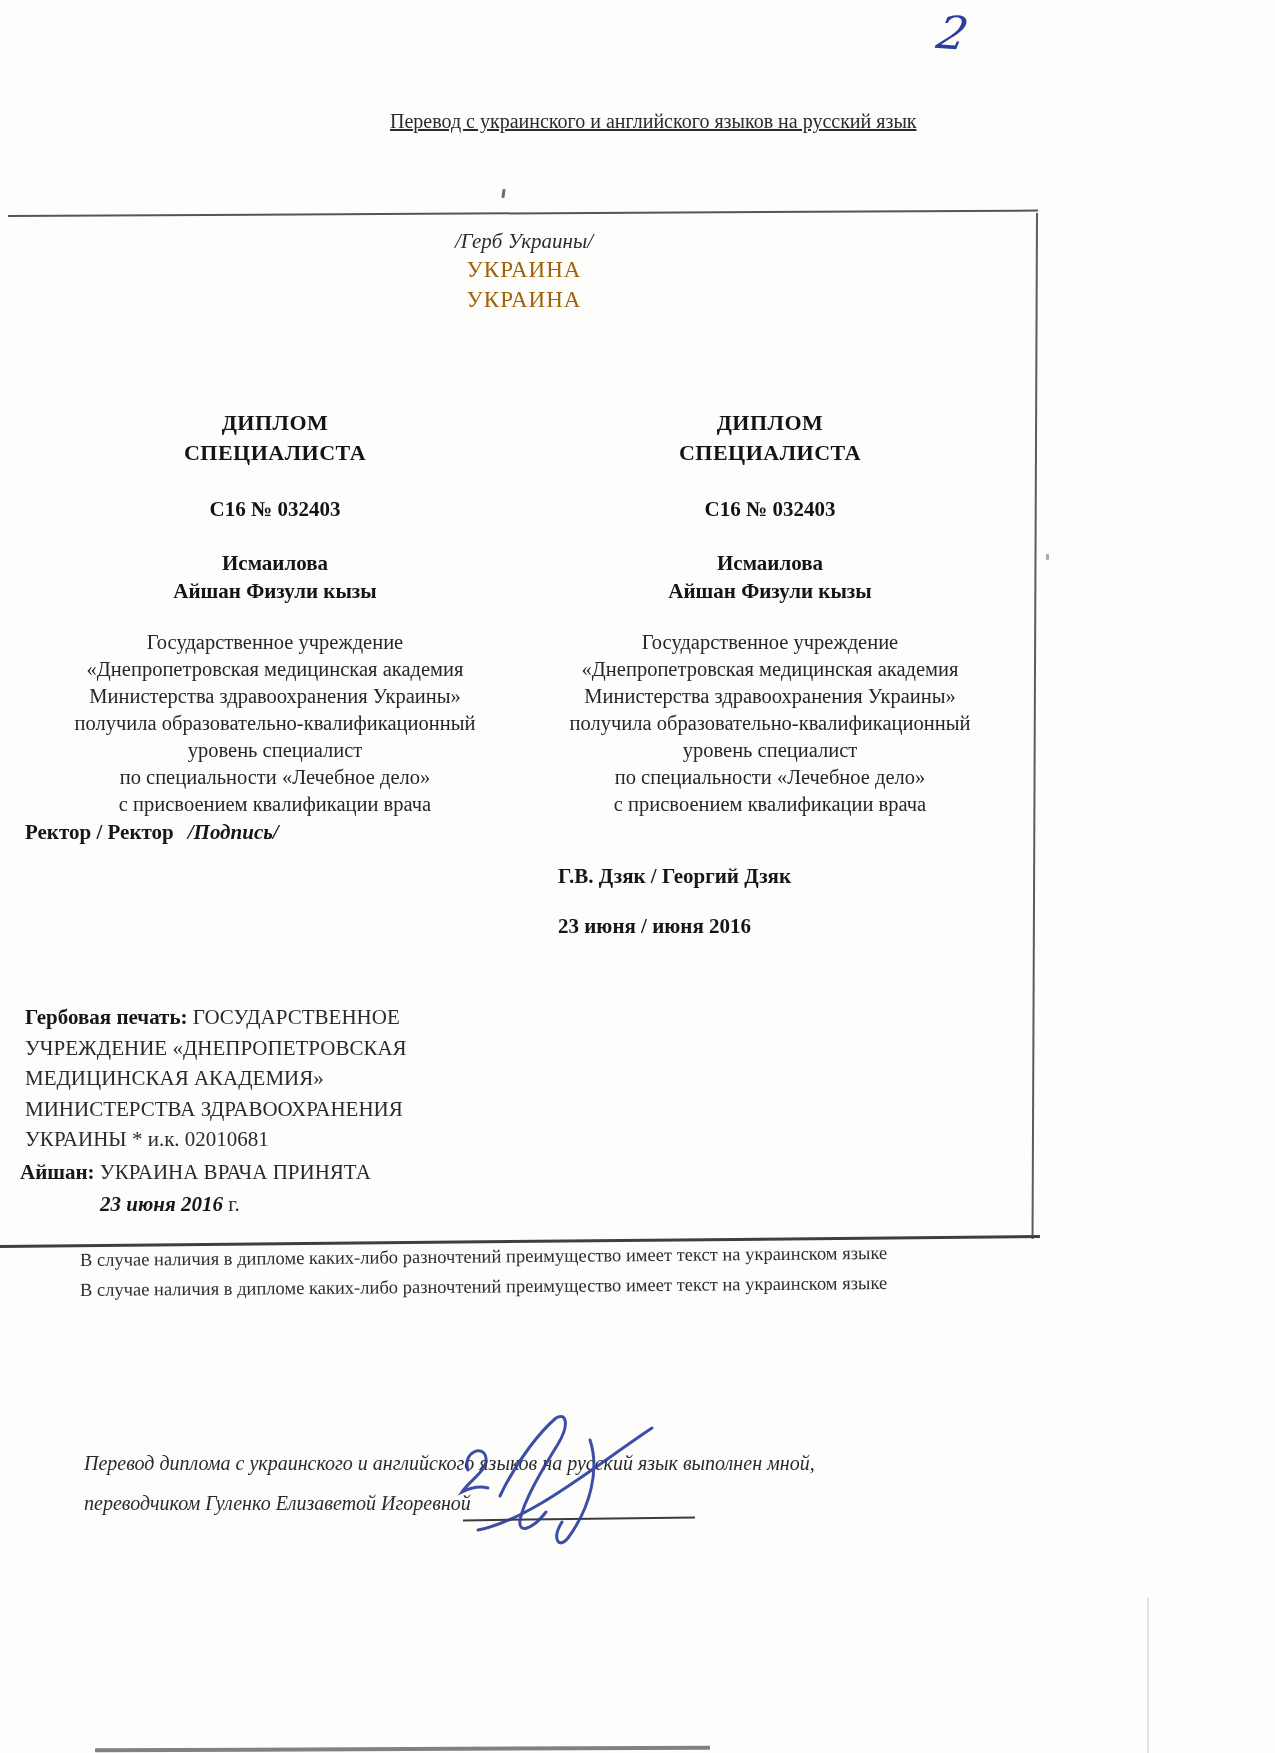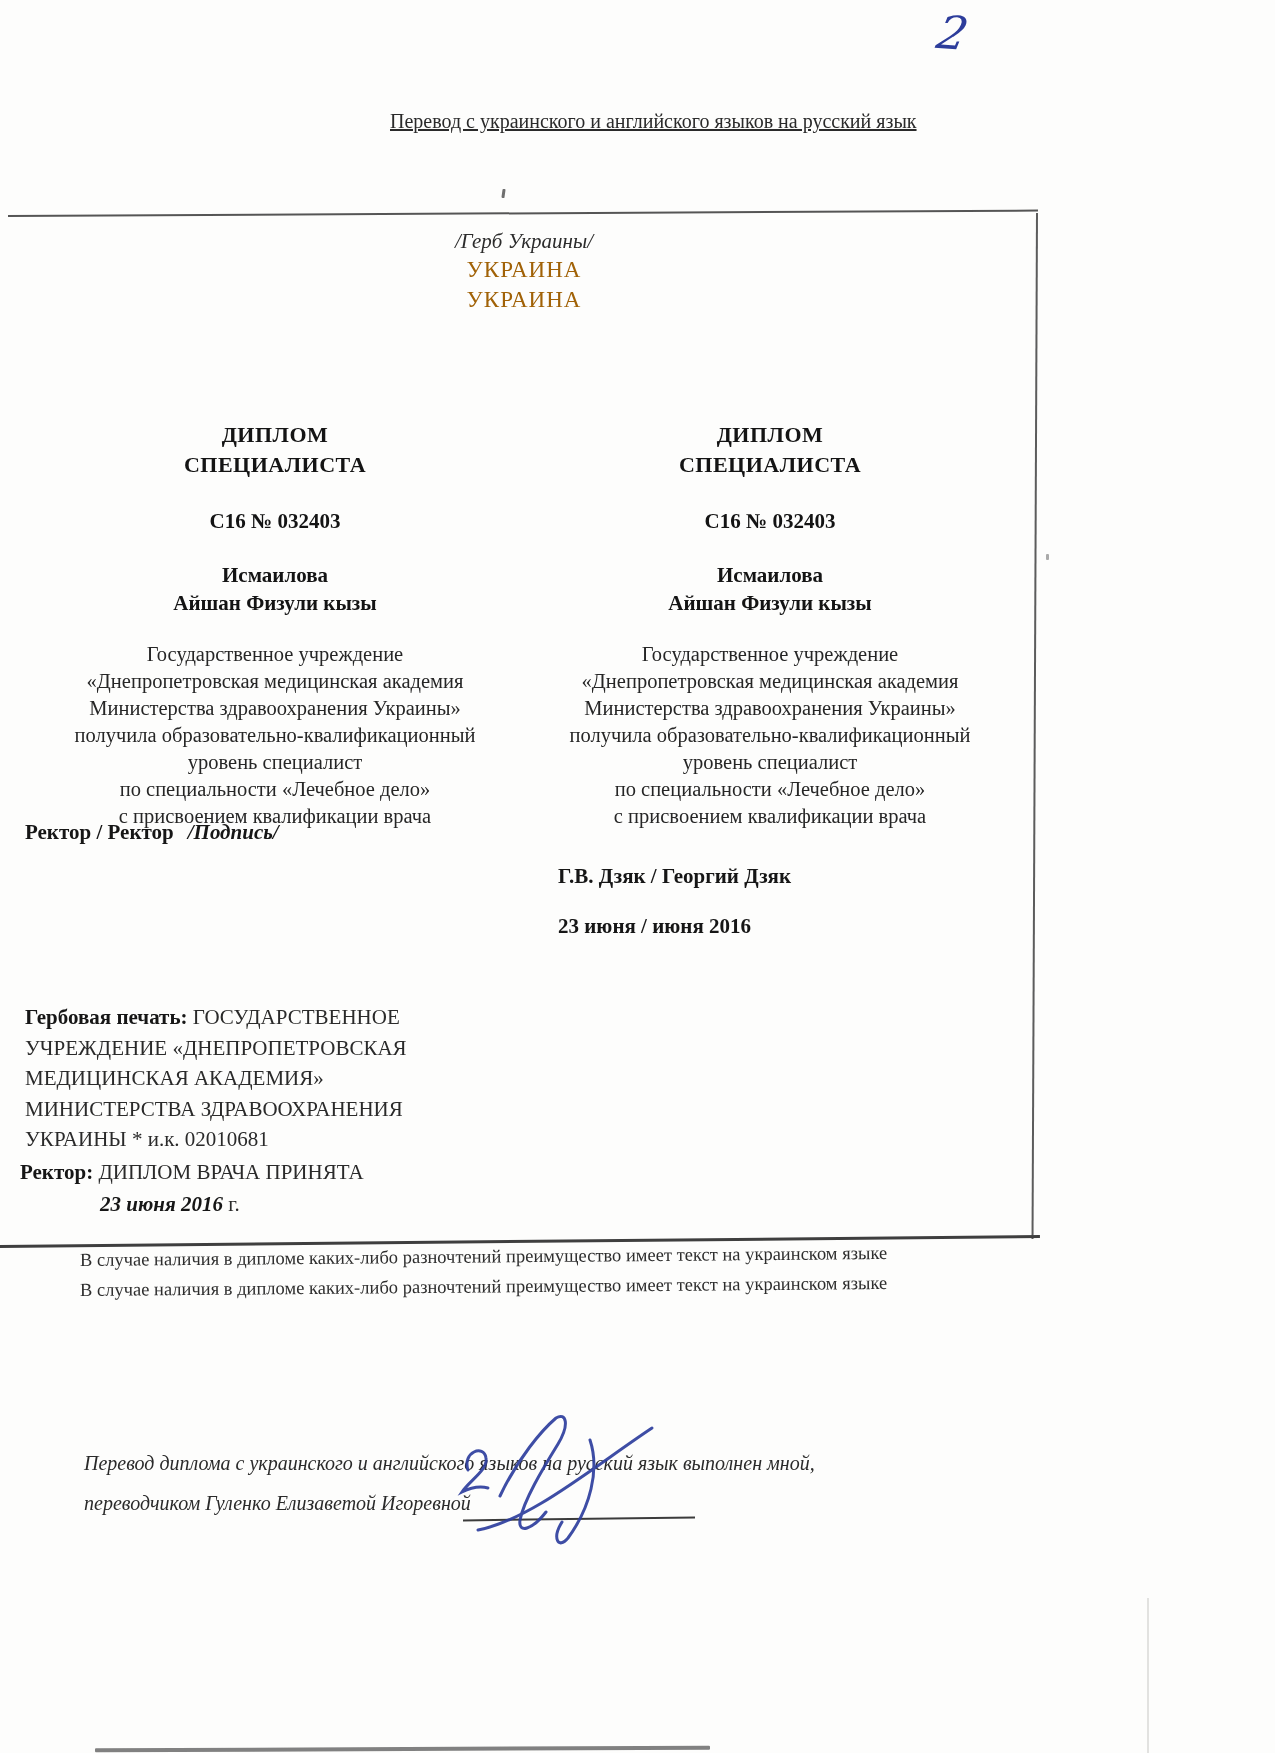--- a/index.html
+++ b/index.html
@@ -35,21 +35,21 @@
   
   .line{background:#4a4a4a;}
   .box-top{left:8px;top:215px;width:1030px;height:2px;transform:rotate(-0.3deg);transform-origin:left center;background:#555;}
   .box-right{left:1036px;top:213px;width:2px;height:1026px;background:#5c5c5c;transform:rotate(0.25deg);transform-origin:top center;}
   .box-bottom{left:0px;top:1245px;width:1040px;height:2.5px;transform:rotate(-0.55deg);transform-origin:left center;background:#3f3f3f;}
 
   .center-block{left:10px;top:228px;width:1028px;text-align:center;}
   .herb{font-style:italic;font-size:21px;line-height:27px;color:#2c2c2c;}
   .country{font-size:23px;line-height:30px;letter-spacing:1px;color:#a16207;}
 
-  .col{top:408px;text-align:center;margin-top:12px;}
+  .col{top:408px;text-align:center;}
   .col-left{left:30px;width:490px;}
   .col-right{left:540px;width:460px;}
   .t{font-weight:bold;font-size:22px;line-height:30px;letter-spacing:.5px;color:#141414;}
   .serial{font-weight:bold;font-size:21px;margin-top:27px;line-height:28px;color:#141414;}
   .name-block{margin-top:26px;}
   .nm{font-weight:bold;font-size:21px;line-height:28px;color:#141414;}
   .body-block{margin-top:24px;font-size:20.5px;line-height:27px;color:#262626;}
 
   .sig-row{font-size:21px;white-space:nowrap;}
   .gap{display:inline-block;width:14px;}
@@ -143,22 +143,22 @@
   </div>
   <div class="abs sig-row b" style="left:558px;top:864px;">Г.В. Дзяк / Георгий Дзяк</div>
   <div class="abs sig-row b" style="left:558px;top:914px;">23 июня / июня 2016</div>
 
   <div class="abs seal-block">
     <span class="b">Гербовая печать:</span>
     <span>ГОСУДАРСТВЕННОЕ УЧРЕЖДЕНИЕ «ДНЕПРОПЕТРОВСКАЯ МЕДИЦИНСКАЯ АКАДЕМИЯ» МИНИСТЕРСТВА ЗДРАВООХРАНЕНИЯ УКРАИНЫ * и.к. 02010681</span>
   </div>
 
   <div class="abs stamp-row1">
-    <span class="b">Ректор:</span>
-    <span>ДИПЛОМ ВРАЧА ПРИНЯТА</span>
+    <span class="b">Айшан:</span>
+    <span>УКРАИНА ВРАЧА ПРИНЯТА</span>
   </div>
   <div class="abs stamp-row2">
     <span class="bi">23 июня 2016</span>
     <span>г.</span>
   </div>
 
   <div class="abs disclaimer d1">В случае наличия в дипломе каких-либо разночтений преимущество имеет текст на украинском языке</div>
   <div class="abs disclaimer d2">В случае наличия в дипломе каких-либо разночтений преимущество имеет текст на украинском языке</div>
 
   <div class="abs translator tr1">Перевод диплома с украинского и английского языков на русский язык выполнен мной,</div>

